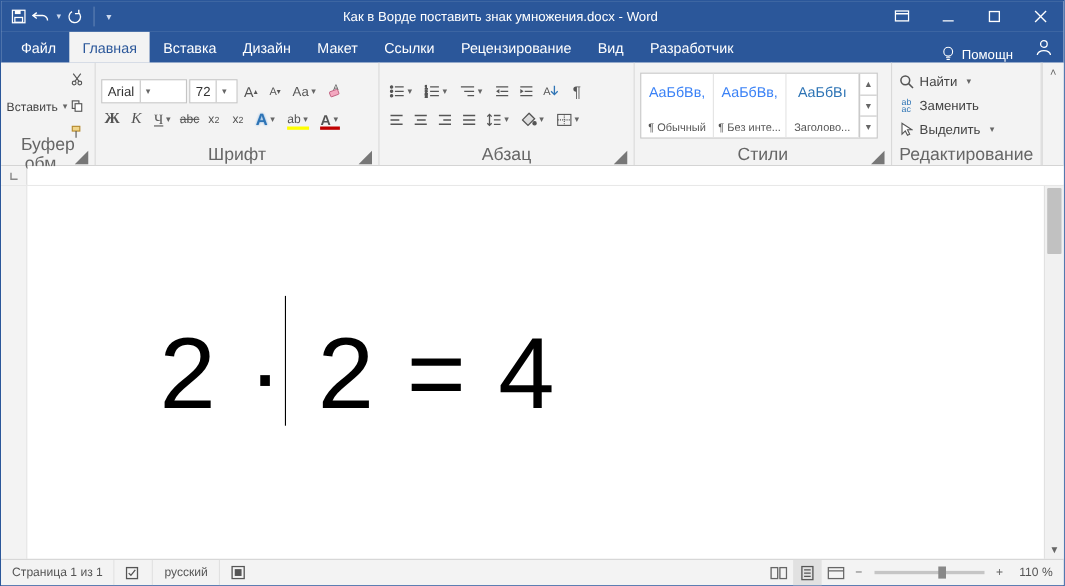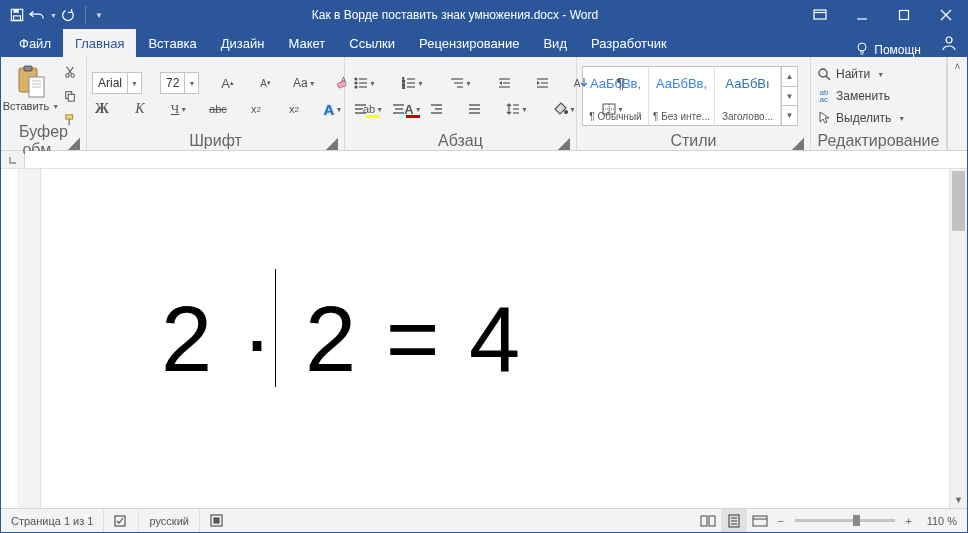--- a/index.html
+++ b/index.html
@@ -28,25 +28,25 @@
   .group { border-right: 1px solid #d9d9d9; display: flex; flex-direction: column; padding: 3px 5px 0 5px; }
   .group .body { flex:1; display:flex; align-items:center; }
   .group .label { height: 18px; font-size: 16px; color: #666; text-align: center; position: relative; display:flex; align-items:center; justify-content:center; }
   .group .launcher { position:absolute; right:0; bottom:1px; width:14px; height:14px; display:flex; align-items:center; justify-content:center; color:#777; }
   .rbtn { height: 22px; min-width: 22px; padding: 0 3px; display:inline-flex; align-items:center; justify-content:center; color:#555; position:relative; border:1px solid transparent; }
   .rbtn.small { width: 20px; min-width:20px; }
   .dd { font-size: 7px; color:#666; padding-left:1px; }
   .combo { height:22px; background:#fff; border:1px solid #c5c5c5; display:inline-flex; align-items:center; font-size:12px; color:#333; }
   .combo .val { padding:0 5px; }
   .combo .arrow { width:14px; height:100%; border-left:1px solid #c5c5c5; display:flex; align-items:center; justify-content:center; font-size:7px; color:#666; }
-  .rowflex { display:flex; align-items:center; gap:18px; }
+  .rowflex { display:flex; align-items:center; gap:2px; }
   .stack { display:flex; flex-direction:column; gap:2px; }
 
   
-  .pastebtn { display:flex; flex-direction:column; align-items:center; width:50px; height:66px; justify-content:flex-start; padding-top:2px; }
+  .pastebtn { display:flex; flex-direction:row; align-items:center; width:50px; height:66px; justify-content:flex-start; padding-top:2px; }
   .pastebtn .biglabel { font-size:11px; color:#444; margin-top:1px; display:flex; align-items:center; gap:2px; }
 
   
   .gallery { display:flex; border:1px solid #c5c5c5; background:#fff; height:60px; }
   .gitem { width:66px; border-right:1px solid #e3e3e3; display:flex; flex-direction:column; align-items:center; justify-content:center; overflow:hidden; }
   .gitem .sample { font-size:13px; color:#3b82f6; height:26px; display:flex; align-items:center; }
   .gitem .sample.heading { color:#2e74b5; }
   .gitem .name { font-size:10px; color:#555; white-space:nowrap; overflow:hidden; text-overflow:ellipsis; width:100%; text-align:center; padding:0 2px;margin-top:14px; }
   .galctl { width:16px; display:flex; flex-direction:column; border-left:1px solid #c5c5c5; }
   .galctl div { flex:1; border-bottom:1px solid #c5c5c5; display:flex; align-items:center; justify-content:center; font-size:8px; color:#666; }
@@ -54,21 +54,21 @@
 
   
   .editrow { display:flex; align-items:center; gap:4px; height:20px; font-size:12px; color:#444; white-space:nowrap; }
 
   
   .rulerwrap { height: 18px; background:#fff; border-bottom:1px solid #e1e1e1; display:flex; }
   .rulercorner { width:24px; background:#f3f3f3; border-right:1px solid #d4d4d4; display:flex; align-items:center; justify-content:center; color:#888; }
   .ruler { flex:1; background:#fff; position:relative; }
 
   
-  .docarea { position:absolute; top: 168px; bottom: 24px; left:0; right:0; background:#fff; display:flex;padding-left:16px; }
+  .docarea { position:absolute; top: 168px; bottom: 24px; left:0; right:0; background:#fff; display:flex; }
   .vruler { width:24px; background:#f3f3f3; border-right:1px solid #e1e1e1; }
   .page { flex:1; background:#fff; position:relative; }
   .doccontent { position:absolute; top: 100px; left: 120px; font-family: Arial, sans-serif; font-size: 92px; color:#000; letter-spacing: 2px; line-height:1; }
   .cursor { display:inline-block; width:1px; height: 118px; background:#000; vertical-align: -16px; margin: 0 1px; }
   .scrollv { width:18px; background:#f1f1f1; border-left:1px solid #e1e1e1; position:relative; }
   .scrollv .thumb { position:absolute; top:2px; left:2px; right:2px; height:60px; background:#c1c1c1; border-radius:1px; }
   .scrollv .btn { position:absolute; left:0; right:0; height:16px; display:flex; align-items:center; justify-content:center; color:#666; font-size:9px; }
   .scrollv .btn.down { bottom:0; }
 
   

